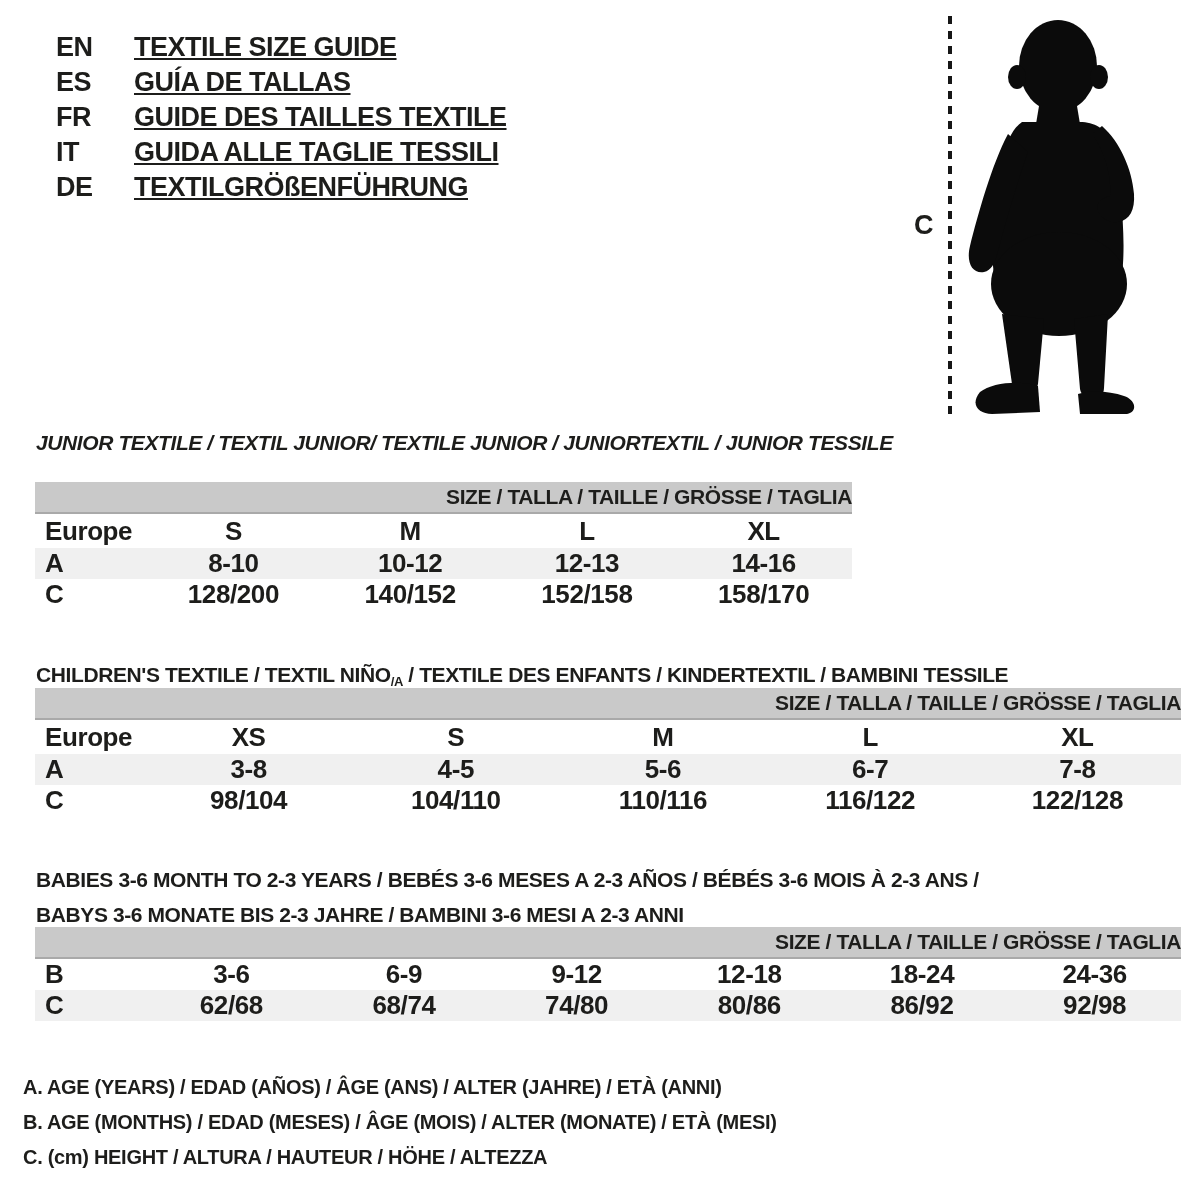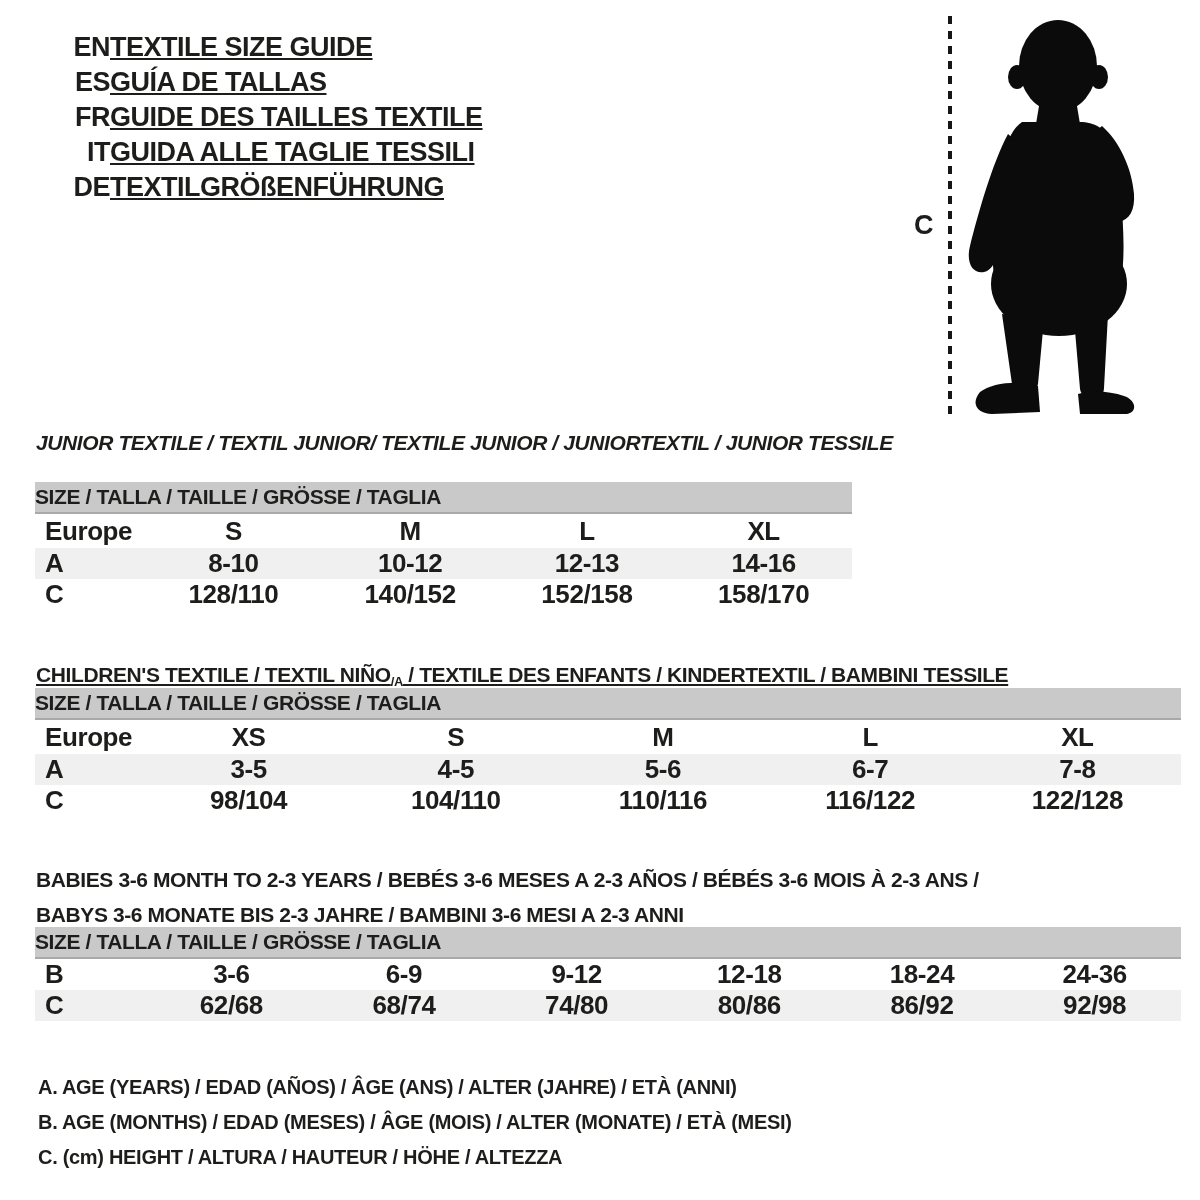--- a/index.html
+++ b/index.html
@@ -6,21 +6,21 @@
   #canvas{
     position:relative;
     width:1200px;height:1200px;
     background:#ffffff;
     font-family:"Liberation Sans","DejaVu Sans",sans-serif;
     font-stretch:condensed;
     color:#1d1d1b;
     overflow:hidden;
   }
   
-  .languages{position:absolute;left:32px;top:30px;text-align:right;}
+  .languages{position:absolute;left:56px;top:30px;}
   .lang-row{display:flex;height:35px;line-height:35px;}
   .lang-code{width:78px;font-size:27px;font-weight:bold;letter-spacing:-0.5px;}
   .lang-label{font-size:27px;font-weight:bold;letter-spacing:-0.5px;white-space:nowrap;text-decoration:underline;}
   
   .figure{position:absolute;left:900px;top:0;width:260px;height:430px;}
   .measure-line{
     position:absolute;left:48px;top:16px;width:4px;height:402px;
     background:repeating-linear-gradient(to bottom,#161616 0 8px,transparent 8px 15px);
   }
   .measure-label{position:absolute;left:14px;top:210px;font-size:27px;font-weight:bold;}
@@ -36,33 +36,33 @@
   table.size-table{
     position:absolute;left:35px;border-collapse:collapse;table-layout:fixed;
   }
   table.size-table td{
     font-size:26px;font-weight:bold;letter-spacing:-0.4px;
     text-align:center;vertical-align:middle;padding:0;height:31px;overflow:hidden;white-space:nowrap;
   }
   table.size-table td.first{text-align:left;padding-left:10px;}
   tr.band-row td{
     background:#c9c9c9;border-bottom:2px solid #a9a9a9;
-    text-align:left;height:30px;font-size:21px;
+    text-align:right;padding-left:10px;height:30px;font-size:21px;
   }
   tr.cols-row td{height:34px;}
   tr.shaded td{background:#f0f0f0;}
   col.c-label{width:110px;}
   #junior-table{top:482px;width:817px;}
   #children-table{top:688px;width:1146px;}
   #babies-table{top:927px;width:1146px;}
   #junior-title{top:408px;font-style:italic;}
-  #children-title{top:640px;text-decoration:underline;}
+  #children-title{top:640px;}
   #babies-title{top:845px;}
   
-  .legend{position:absolute;left:38px;top:1070px;}
+  .legend{position:absolute;left:23px;top:1070px;}
   .legend-line{font-size:20px;font-weight:bold;letter-spacing:-0.3px;line-height:35px;white-space:nowrap;}
 </style>
 </head>
 <body>
 
 <div id="canvas">
 
   <div class="languages">
     <div class="lang-row">
       <span class="lang-code">EN</span>
@@ -127,21 +127,21 @@
       </tr>
       <tr class="shaded">
         <td class="first">A</td>
         <td>8-10</td>
         <td>10-12</td>
         <td>12-13</td>
         <td>14-16</td>
       </tr>
       <tr>
         <td class="first">C</td>
-        <td>128/110</td>
+        <td>128/200</td>
         <td>140/152</td>
         <td>152/158</td>
         <td>158/170</td>
       </tr>
     </tbody>
   </table>
 
   <h2 class="sec-title" id="children-title"><span>CHILDREN'S TEXTILE / TEXTIL NIÑO</span><sub>/A</sub><span> / TEXTILE DES ENFANTS / KINDERTEXTIL / BAMBINI TESSILE</span></h2>
   <table class="size-table" id="children-table">
     <colgroup>
@@ -159,21 +159,21 @@
       <tr class="cols-row">
         <td class="first">Europe</td>
         <td>XS</td>
         <td>S</td>
         <td>M</td>
         <td>L</td>
         <td>XL</td>
       </tr>
       <tr class="shaded">
         <td class="first">A</td>
-        <td>3-5</td>
+        <td>3-8</td>
         <td>4-5</td>
         <td>5-6</td>
         <td>6-7</td>
         <td>7-8</td>
       </tr>
       <tr>
         <td class="first">C</td>
         <td>98/104</td>
         <td>104/110</td>
         <td>110/116</td>

